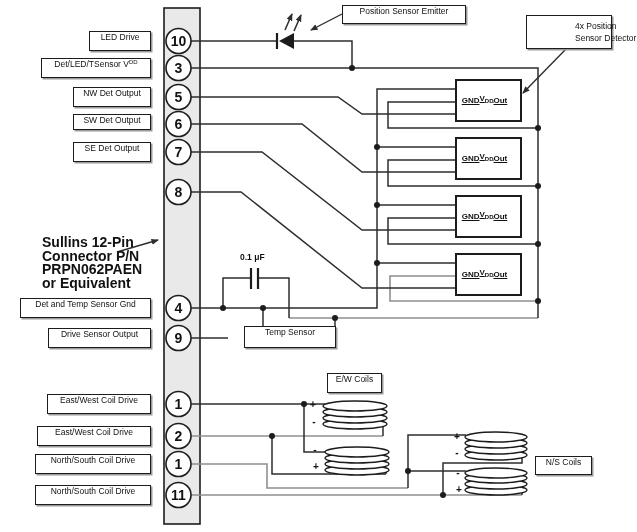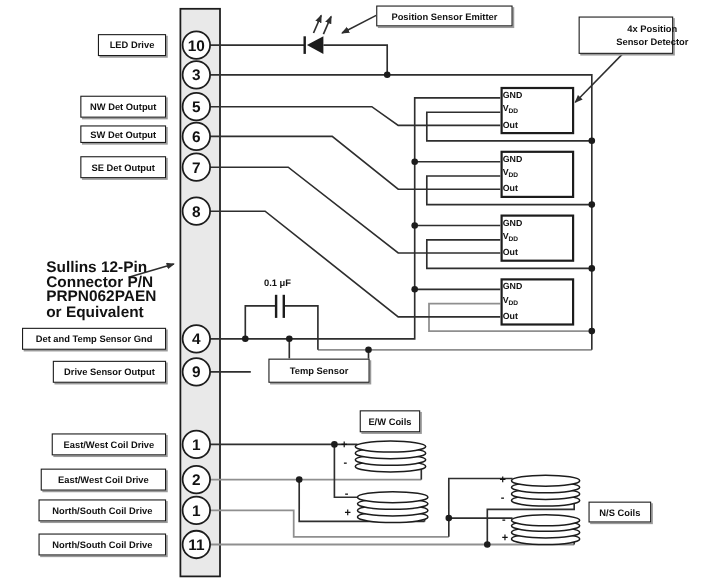--- a/index.html
+++ b/index.html
@@ -1,26 +1,26 @@
 <!DOCTYPE html>
 <html><head>
 <meta charset="utf-8">
 <style>
   html,body{margin:0;padding:0;background:#fff;}
   #stage{position:relative;width:637px;height:532px;background:#ffffff;overflow:hidden;
          font-family:"Liberation Sans","DejaVu Sans",sans-serif;color:#111;}
   #wires{position:absolute;left:0;top:0;}
-  .lblbox{position:absolute;display:flex;align-items:center;justify-content:center;
+  .lblbox{position:absolute;display:flex;justify-content:center;
           background:#fff;border:1.4px solid #1c1c1c;box-shadow:1.5px 1.5px 0 #9a9a9a;
-          font-size:8.5px;font-weight:bold;white-space:nowrap;box-sizing:border-box;}
+          font-size:8.5px;font-weight:normal;white-space:nowrap;box-sizing:border-box;}
   .pin-num{position:absolute;width:25px;height:25px;display:flex;align-items:center;
            justify-content:center;font-size:14px;font-weight:bold;}
   .detbox{position:absolute;width:67px;height:43px;border:2px solid #1c1c1c;background:#fff;
-          box-sizing:border-box;display:flex;flex-direction:column;justify-content:center;
-          align-items:flex-start;padding-right:8px;font-size:8px;font-weight:bold;line-height:11.5px;}
+          box-sizing:border-box;display:flex;flex-direction:row;justify-content:center;
+          align-items:center;padding-right:8px;font-size:8px;font-weight:bold;line-height:11.5px;text-decoration:underline;}
   .detbox sub, .vddsub{font-size:6px;vertical-align:-2px;}
   .note{position:absolute;font-size:14px;font-weight:bold;line-height:13.5px;white-space:nowrap;}
   .tinytxt{position:absolute;font-size:8.5px;font-weight:bold;white-space:nowrap;}
   .pol{position:absolute;width:12px;height:12px;display:flex;align-items:center;
        justify-content:center;font-size:10px;font-weight:bold;}
   .twoline{flex-direction:column;line-height:12px;padding-left:48px;}
 </style>
 </head>
 <body>
 
@@ -160,20 +160,24 @@
   <div class="pin-num" style="left:166px;top:295.5px">4</div>
   <div class="pin-num" style="left:166px;top:325.5px">9</div>
   <div class="pin-num" style="left:166px;top:391.5px">1</div>
   <div class="pin-num" style="left:166px;top:423.5px">2</div>
   <div class="pin-num" style="left:166px;top:451.5px">1</div>
   <div class="pin-num" style="left:166px;top:482.5px">11</div>
 
   <div class="lblbox" style="left:89px;top:31px;width:62px;height:20px">
       <span>LED Drive</span>
     </div>
+  <div class="lblbox" style="left:41px;top:58px;width:110px;height:20px">
+      <span>Det/LED/TSensor V</span>
+      <span class="vddsub">DD</span>
+    </div>
   <div class="lblbox" style="left:73px;top:87px;width:78px;height:20px">
       <span>NW Det Output</span>
     </div>
   <div class="lblbox" style="left:73px;top:114px;width:78px;height:16px">
       <span>SW Det Output</span>
     </div>
   <div class="lblbox" style="left:73px;top:142px;width:78px;height:20px">
       <span>SE Det Output</span>
     </div>
   <div class="lblbox" style="left:20px;top:298px;width:131px;height:20px">

